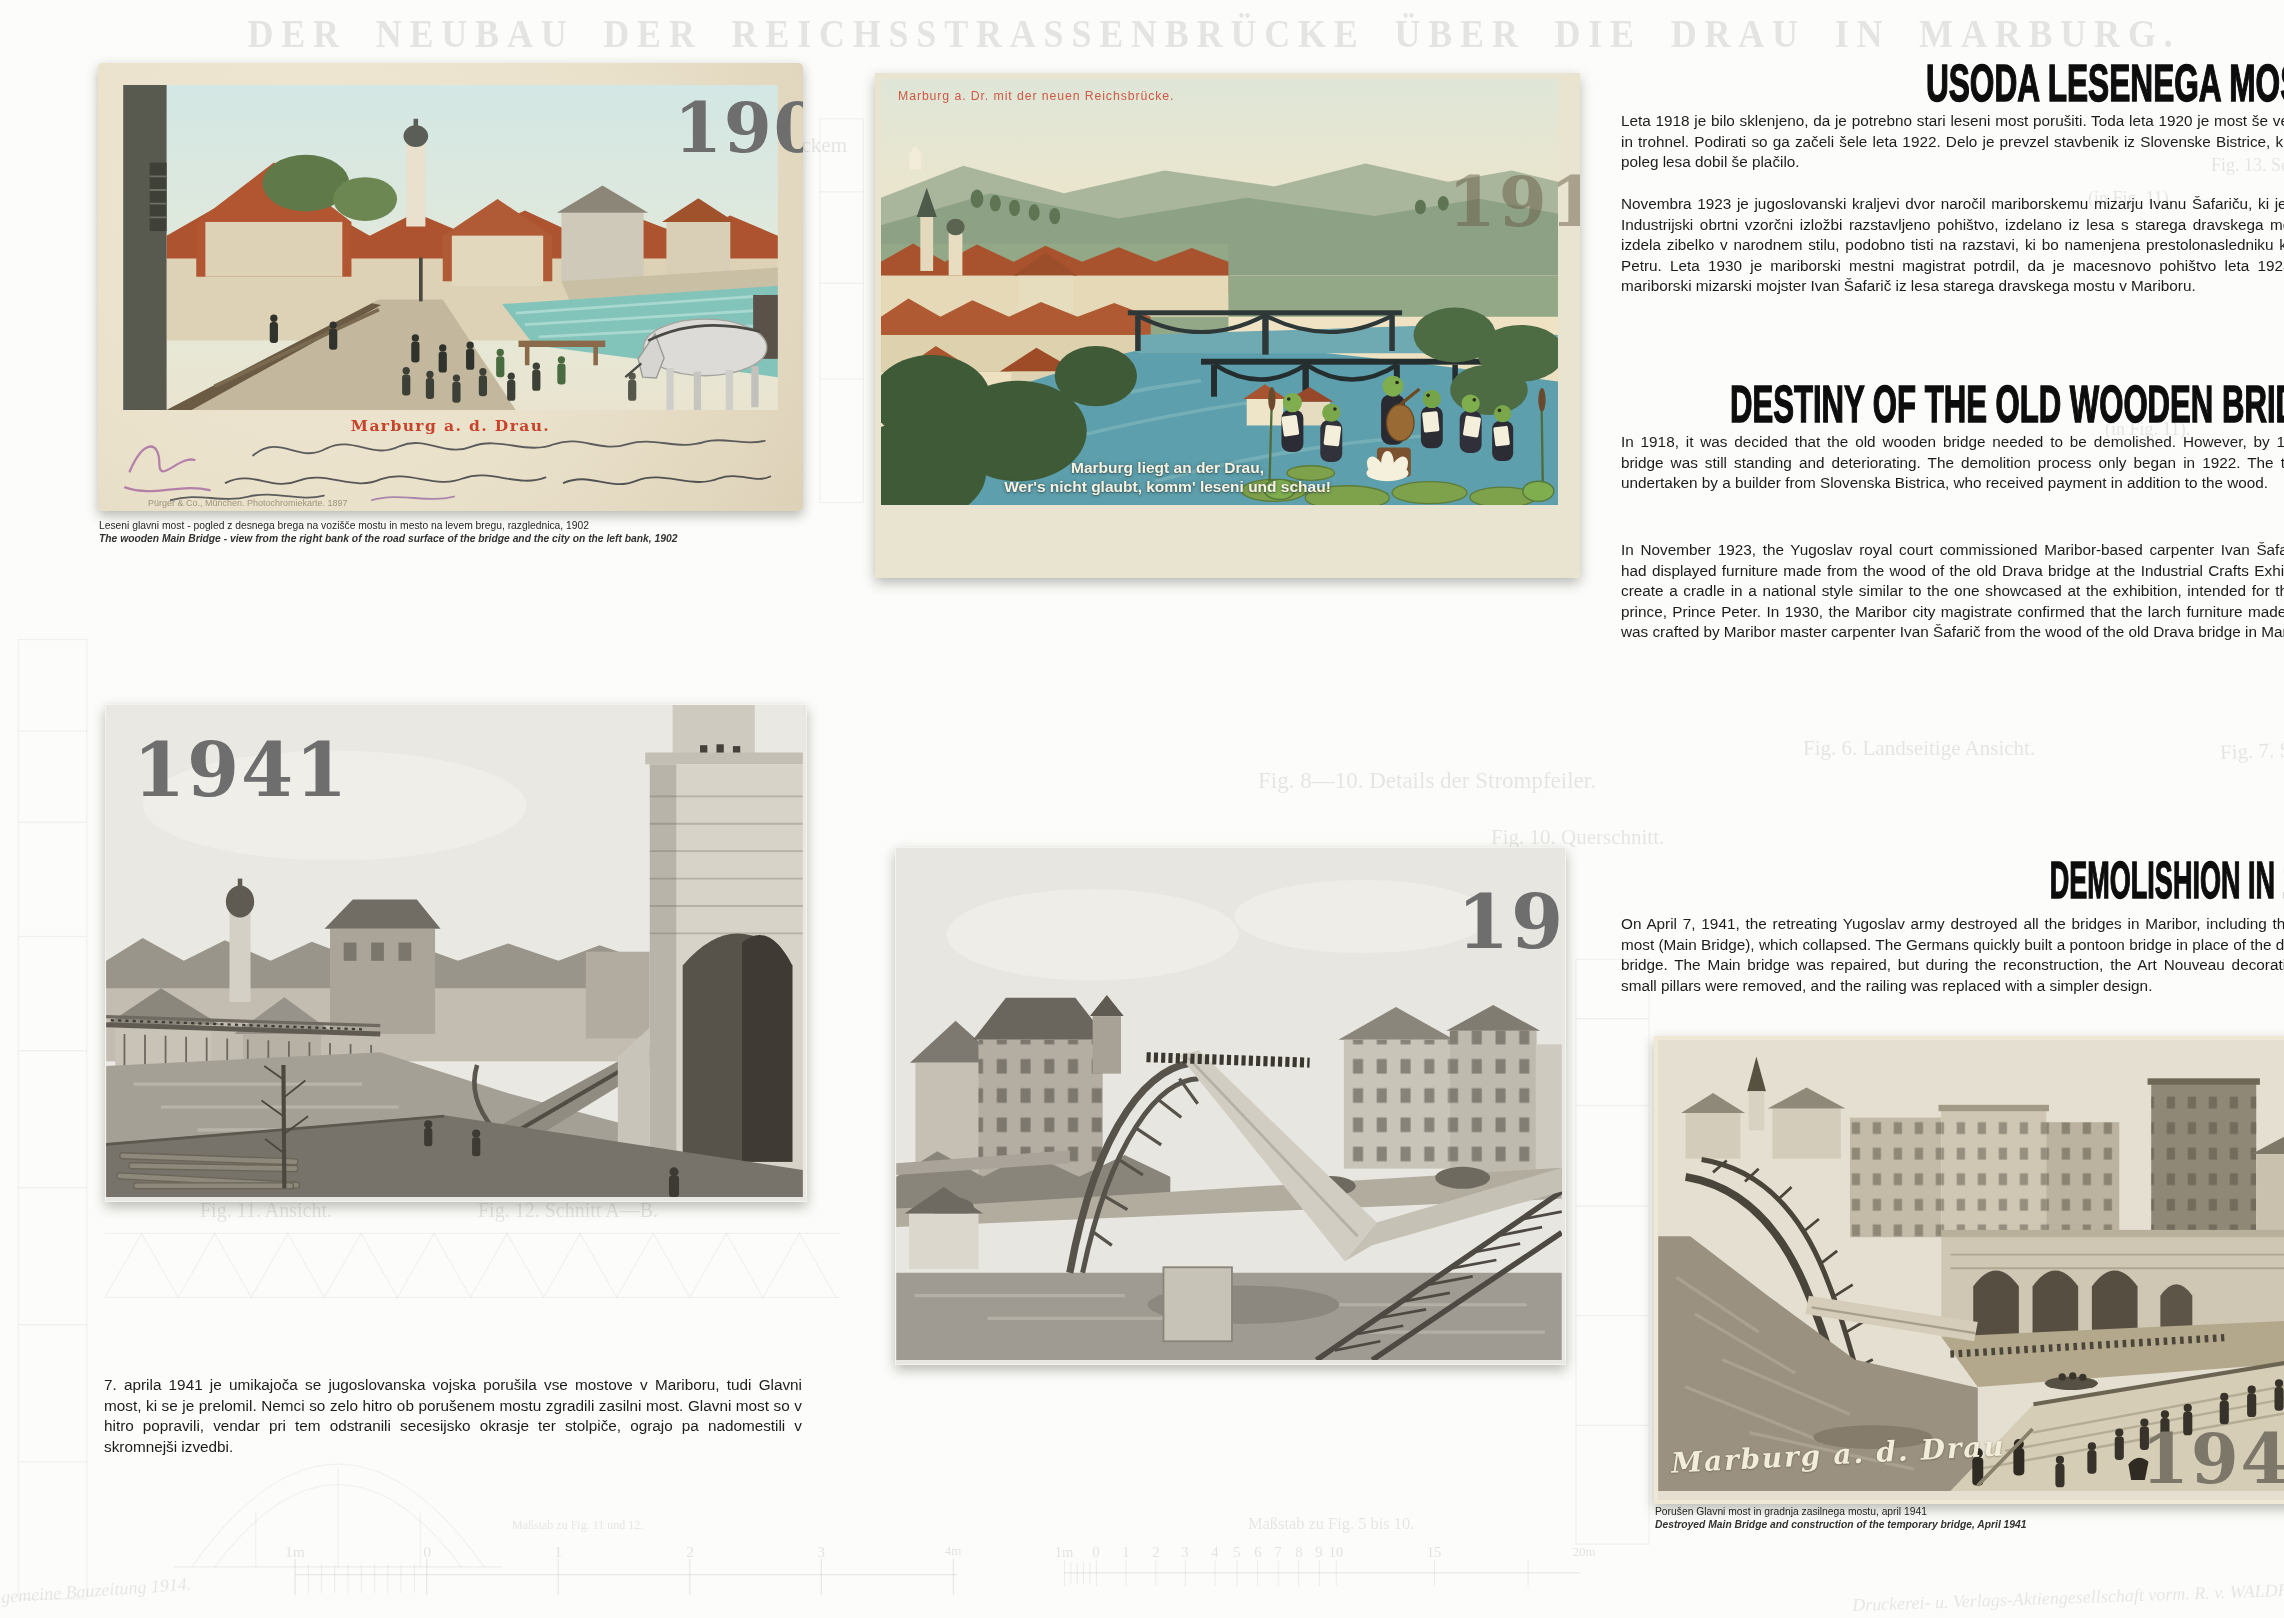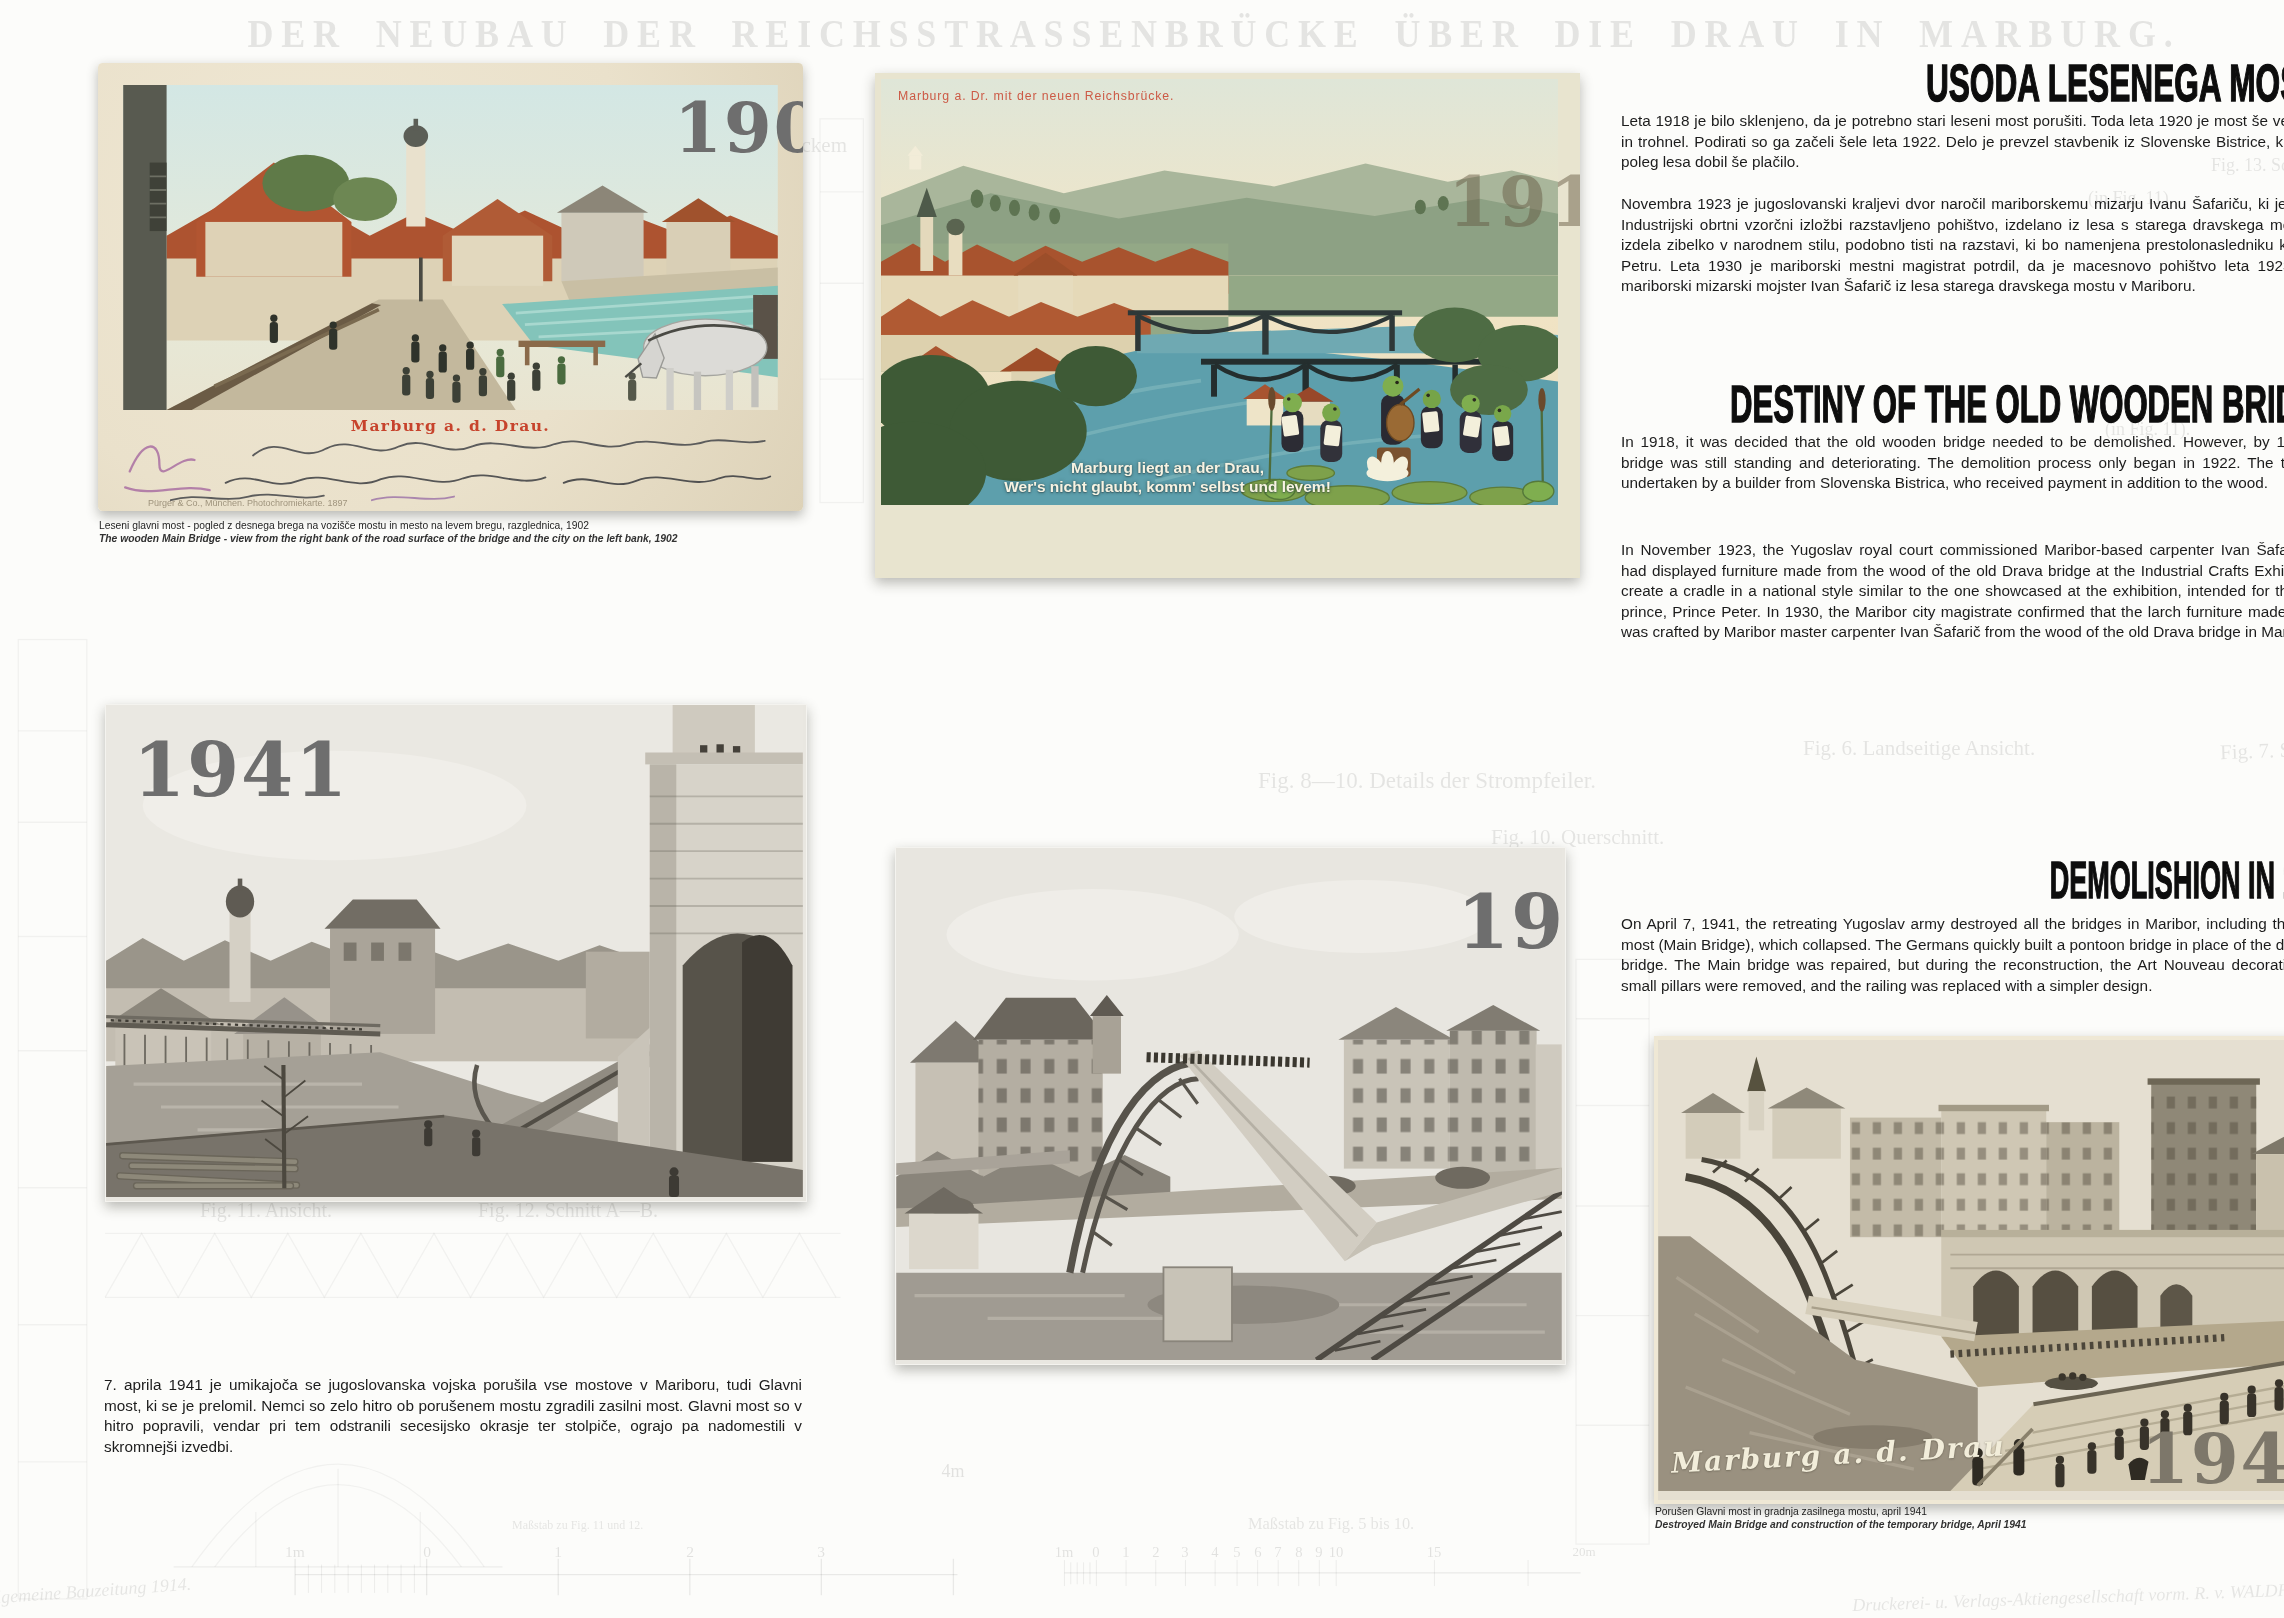--- a/index.html
+++ b/index.html
@@ -101,21 +101,21 @@
   <span class="frag" style="left:512px;top:1518px;font-size:12px">Maßstab zu Fig. 11 und 12.</span>
   <span class="frag" style="left:1248px;top:1514px;font-size:16.4px">Maßstab zu Fig. 5 bis 10.</span>
   <span class="frag frag-it" style="left:-20px;top:1581px;font-size:18px;transform:rotate(-4deg)">Allgemeine Bauzeitung 1914.</span>
   <span class="frag frag-it" style="left:1852px;top:1584px;font-size:18px;transform:rotate(-2deg)">Druckerei- u. Verlags-Aktiengesellschaft vorm. R. v. WALDHEIM, JOS. EBERLE &amp; CO.</span>
 
   <span class="rl" style="left:295px;top:1543px;font-size:15.5px">1m</span>
   <span class="rl" style="left:427px;top:1543px;font-size:15.5px">0</span>
   <span class="rl" style="left:558px;top:1543px;font-size:15.5px">1</span>
   <span class="rl" style="left:690px;top:1543px;font-size:15.5px">2</span>
   <span class="rl" style="left:821px;top:1543px;font-size:15.5px">3</span>
-  <span class="rl" style="left:953px;top:1461px;font-size:18px">4m</span>
+  <span class="rl" style="left:953px;top:1543px;font-size:13px">4m</span>
   <span class="rl" style="left:1064px;top:1544px;font-size:14.6px">1m</span>
   <span class="rl" style="left:1096px;top:1544px;font-size:14.6px">0</span>
   <span class="rl" style="left:1126px;top:1544px;font-size:14.6px">1</span>
   <span class="rl" style="left:1156px;top:1544px;font-size:14.6px">2</span>
   <span class="rl" style="left:1185px;top:1544px;font-size:14.6px">3</span>
   <span class="rl" style="left:1215px;top:1544px;font-size:14.6px">4</span>
   <span class="rl" style="left:1237px;top:1544px;font-size:14.6px">5</span>
   <span class="rl" style="left:1258px;top:1544px;font-size:14.6px">6</span>
   <span class="rl" style="left:1278px;top:1544px;font-size:14.6px">7</span>
   <span class="rl" style="left:1299px;top:1544px;font-size:14.6px">8</span>
@@ -374,21 +374,21 @@
           <g fill="#7fae4f" stroke="#55793a" stroke-width="3">
             <ellipse cx="872" cy="898" rx="34" ry="22"></ellipse>
               <ellipse cx="1438" cy="902" rx="34" ry="22"></ellipse>
           </g>
         </g>
       </svg>
     </div>
     <span class="pc-red" style="left:23px;top:16.4px;font-size:12.3px;letter-spacing:0.9px;color:#cc5a46;font-weight:400;font-family:'Liberation Sans',sans-serif">Marburg a. Dr. mit der neuen Reichsbrücke.</span>
     <span class="wm" style="left:573px;top:94px;font-size:69px">1915</span>
     <div class="slogan" style="left:119px;top:386px;width:347px;font-size:15.5px">Marburg liegt an der Drau,</div>
-    <div class="slogan" style="left:119px;top:405px;width:347px;font-size:15.5px">Wer's nicht glaubt, komm' selbst und levem!</div>
+    <div class="slogan" style="left:119px;top:405px;width:347px;font-size:15.5px">Wer's nicht glaubt, komm' leseni und schau!</div>
   </div>
 
   <div class="headline hl-r" style="top:58px;right:85px">
     <span class="hs" style="transform:scaleX(0.62)">USODA LESENEGA MOSTU</span>
   </div>
   <div class="para col-r" style="top:111px">Leta 1918 je bilo sklenjeno, da je potrebno stari leseni most porušiti. Toda leta 1920 je most še vedno stal in trohnel. Podirati so ga začeli šele leta 1922. Delo je prevzel stavbenik iz Slovenske Bistrice, ki je za to poleg lesa dobil še plačilo.</div>
   <div class="para col-r" style="top:194px">Novembra 1923 je jugoslovanski kraljevi dvor naročil mariborskemu mizarju Ivanu Šafariču, ki je imel na Industrijski obrtni vzorčni izložbi razstavljeno pohištvo, izdelano iz lesa s starega dravskega mostu, naj izdela zibelko v narodnem stilu, podobno tisti na razstavi, ki bo namenjena prestolonasledniku kraljeviču Petru. Leta 1930 je mariborski mestni magistrat potrdil, da je macesnovo pohištvo leta 1923 izdelal mariborski mizarski mojster Ivan Šafarič iz lesa starega dravskega mostu v Mariboru.</div>
 
   <div class="headline hl-r" style="top:379px;right:85px">
     <span class="hs" style="transform:scaleX(0.61)">DESTINY OF THE OLD WOODEN BRIDGE</span>

